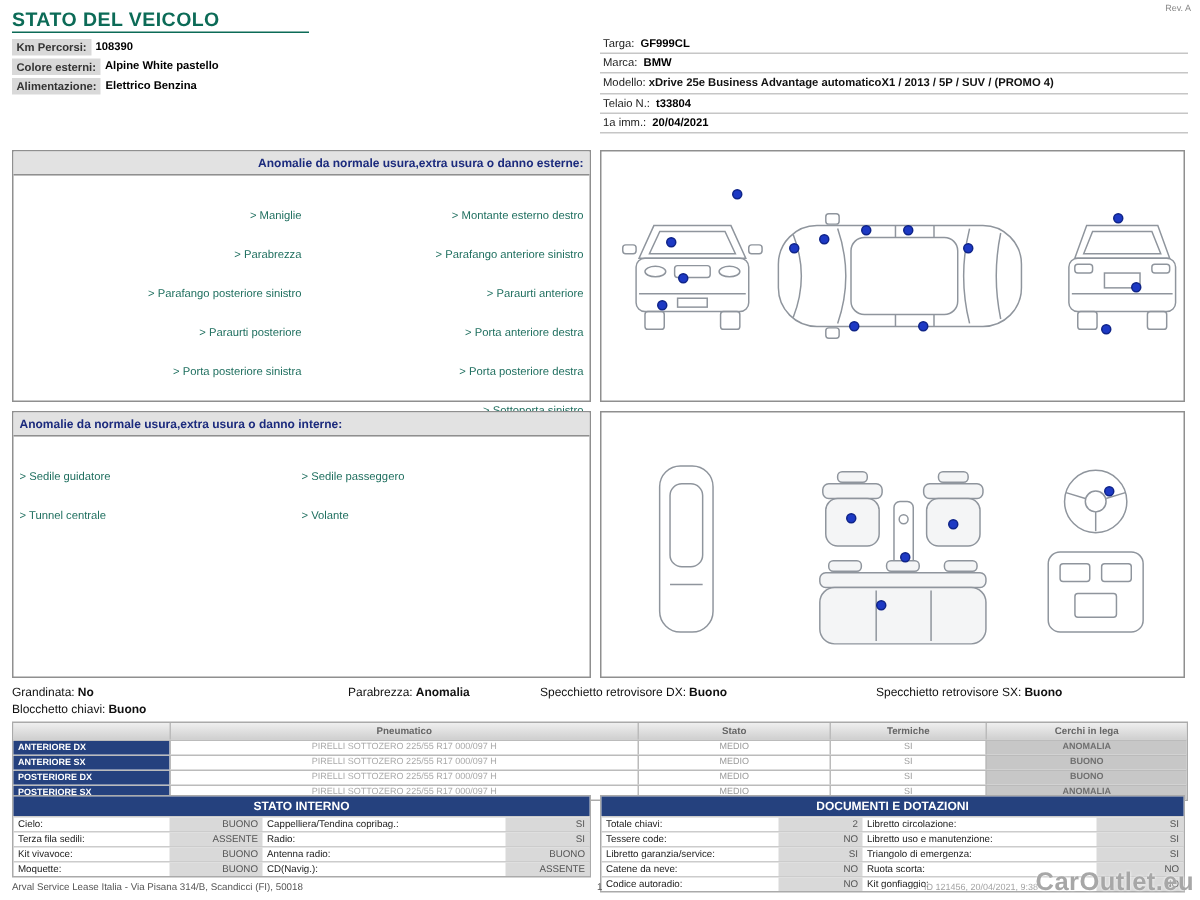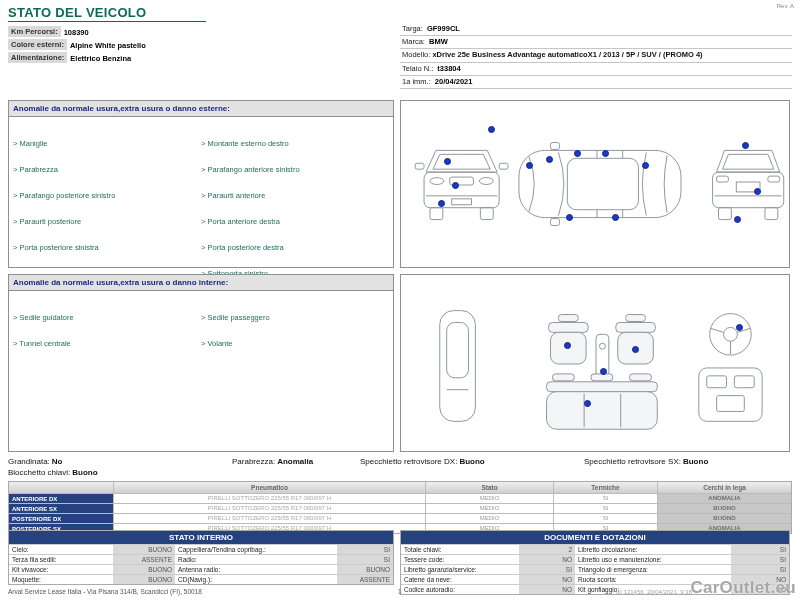--- a/index.html
+++ b/index.html
@@ -5,34 +5,34 @@
   html,body{margin:0;padding:0;background:#fff;}
   .page{position:relative;width:800px;height:600px;background:#fff;overflow:hidden;
         font-family:"Liberation Sans",sans-serif;color:#111;}
 
   
   .title{position:absolute;left:8px;top:5px;font-size:13px;font-weight:bold;color:#0c6b57;letter-spacing:.3px;}
   .title-rule{position:absolute;left:8px;top:21px;width:198px;height:1px;background:#0c6b57;}
   .rev{position:absolute;right:6px;top:3px;font-size:6px;color:#888;}
 
   .left-fields{position:absolute;left:8px;top:26px;width:384px;}
-  .field-row{display:flex;align-items:flex-end;height:11px;margin-bottom:2px;font-size:7.5px;white-space:nowrap;}
+  .field-row{display:flex;align-items:flex-start;height:11px;margin-bottom:2px;font-size:7.5px;white-space:nowrap;}
   .chip-label{background:#d9d9d9;padding:1px 3px;font-weight:bold;color:#333;}
   .field-value{font-weight:bold;margin-left:3px;color:#000;}
 
   .right-fields{position:absolute;left:400px;top:23px;width:392px;}
   .rf-row{border-bottom:1px solid #c6c6c6;padding:1px 2px 2px 2px;font-size:7.5px;min-height:9px;}
   .rf-label{color:#222;}
   .rf-value{font-weight:bold;color:#000;margin-left:2px;}
   .rf-wrap{line-height:10px;}
   .rf-wrap .wrapbox{display:inline-block;max-width:330px;vertical-align:top;font-weight:bold;}
 
   
   .panel{position:absolute;border:1px solid #8f8f8f;background:#fff;box-sizing:border-box;}
-  #ext-panel{left:8px;top:100px;width:386px;height:168px;}
+  #ext-panel{left:8px;top:100px;width:386px;height:168px;text-align:right;}
   #ext-diagram{left:400px;top:100px;width:390px;height:168px;}
   #int-panel{left:8px;top:274px;width:386px;height:178px;}
   #int-diagram{left:400px;top:274px;width:390px;height:178px;}
   .panel-header{background:#e2e2e2;border-bottom:1px solid #8f8f8f;color:#1c2b7d;font-weight:bold;
                 font-size:8px;padding:3px 4px;}
   .panel-cols{display:flex;padding:6px 4px 0 4px;}
   .pcol{width:50%;}
   .li{font-size:7.5px;color:#1f6f5f;line-height:11px;white-space:nowrap;margin-top:15px;}
 
   .diagram-box svg{position:absolute;left:0;top:0;width:100%;height:100%;}

